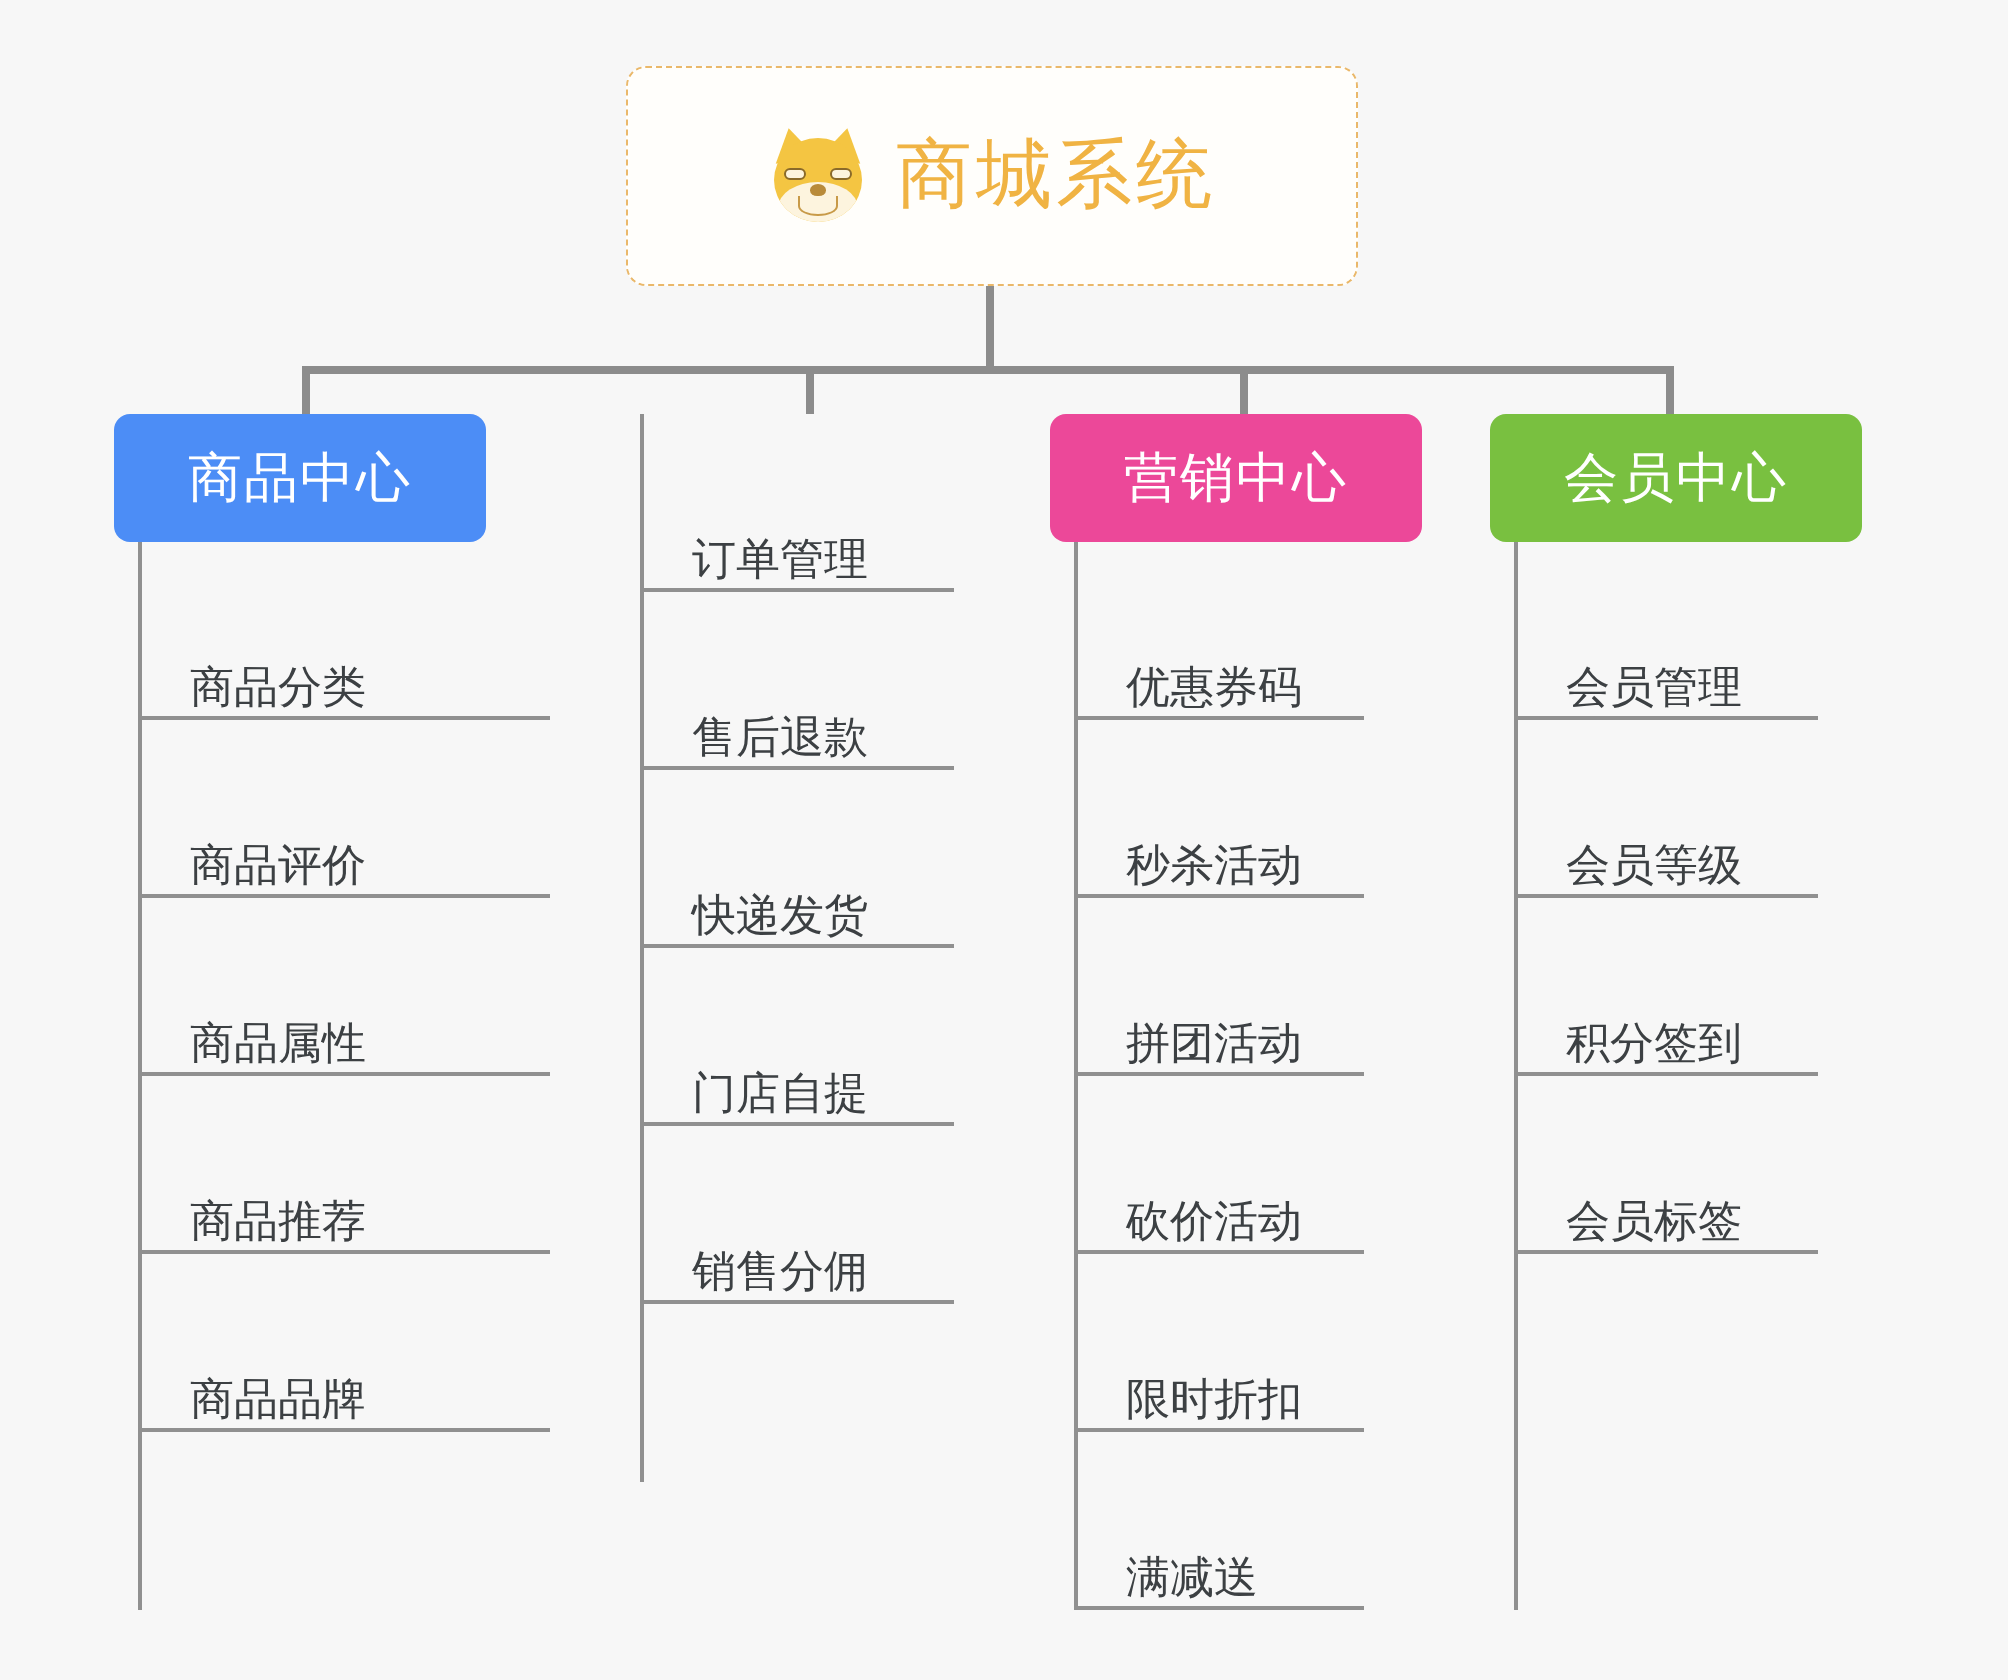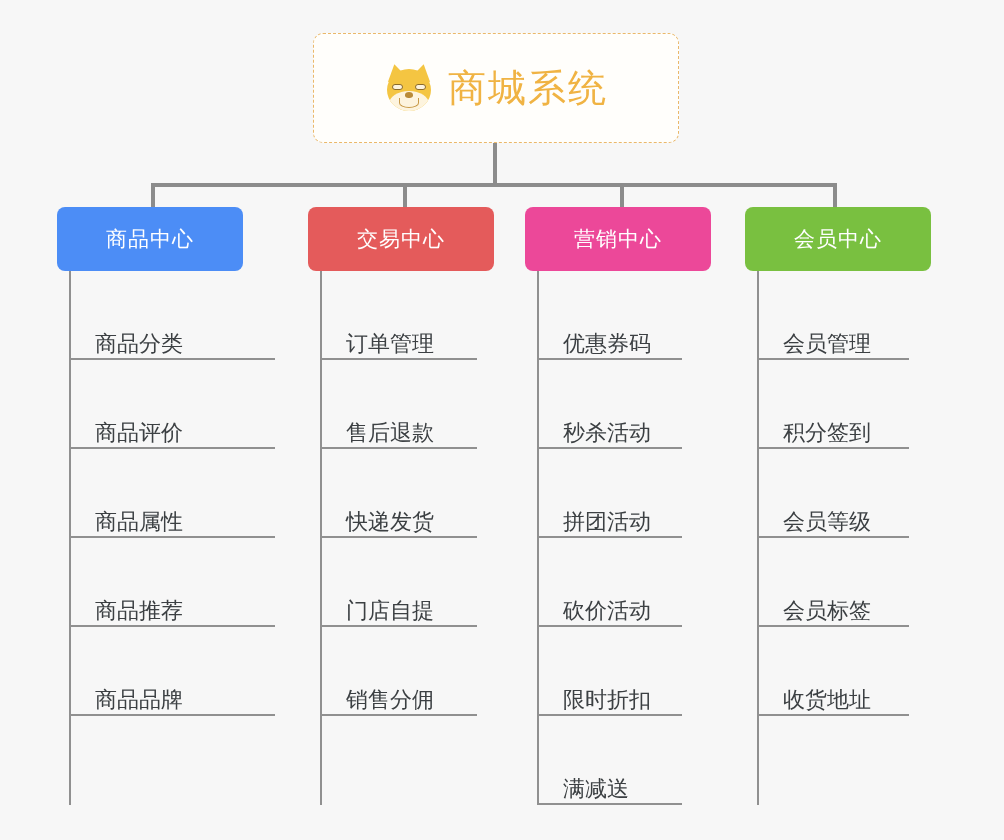--- a/index.html
+++ b/index.html
@@ -145,21 +145,21 @@
     top: 207px;
     width: 186px;
   }
   .branch-header {
     height: 64px;
     border-radius: 8px;
     display: flex;
     align-items: center;
     justify-content: center;
     color: #ffffff;
-    font-size: 21px;
+    font-size: 27px;
     letter-spacing: 1px;
   }
 
   .branch-items {
     position: relative;
     margin-top: 0;
     padding-left: 12px;
   }
   
   .spine {
@@ -243,21 +243,20 @@
             <span class="leaf-label">商品推荐</span>
             <div class="leaf-rule" style="width: 206px;"></div>
           </div>
           <div class="leaf">
             <span class="leaf-label">商品品牌</span>
             <div class="leaf-rule" style="width: 206px;"></div>
           </div>
         </div>
       </div>
       <div class="branch" style="left: 308px; width: 186px;">
-        <div class="branch-header" style="background: rgb(228, 91, 91);">交易中心</div>
         <div class="branch-items">
           <div class="spine" style="height: 534px;"></div>
           <div class="leaf">
             <span class="leaf-label">订单管理</span>
             <div class="leaf-rule" style="width: 157px;"></div>
           </div>
           <div class="leaf">
             <span class="leaf-label">售后退款</span>
             <div class="leaf-rule" style="width: 157px;"></div>
           </div>
@@ -307,32 +306,28 @@
       </div>
       <div class="branch" style="left: 745px; width: 186px;">
         <div class="branch-header" style="background: rgb(121, 192, 64);">会员中心</div>
         <div class="branch-items">
           <div class="spine" style="height: 534px;"></div>
           <div class="leaf">
             <span class="leaf-label">会员管理</span>
             <div class="leaf-rule" style="width: 152px;"></div>
           </div>
           <div class="leaf">
+            <span class="leaf-label">会员等级</span>
+            <div class="leaf-rule" style="width: 152px;"></div>
+          </div>
+          <div class="leaf">
             <span class="leaf-label">积分签到</span>
             <div class="leaf-rule" style="width: 152px;"></div>
           </div>
           <div class="leaf">
-            <span class="leaf-label">会员等级</span>
-            <div class="leaf-rule" style="width: 152px;"></div>
-          </div>
-          <div class="leaf">
             <span class="leaf-label">会员标签</span>
-            <div class="leaf-rule" style="width: 152px;"></div>
-          </div>
-          <div class="leaf">
-            <span class="leaf-label">收货地址</span>
             <div class="leaf-rule" style="width: 152px;"></div>
           </div>
         </div>
       </div>
     </div>
 
 </div>
 
 </body></html>

